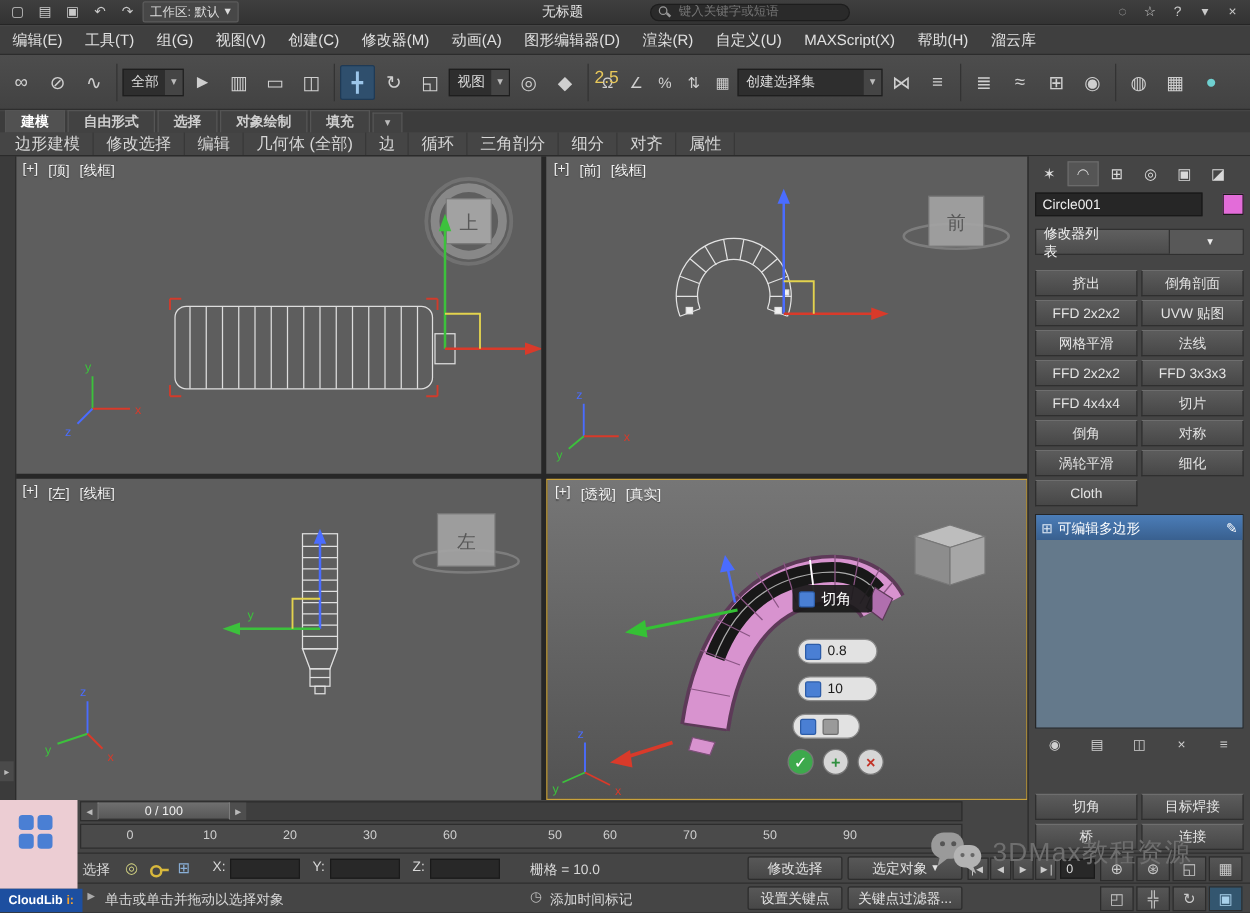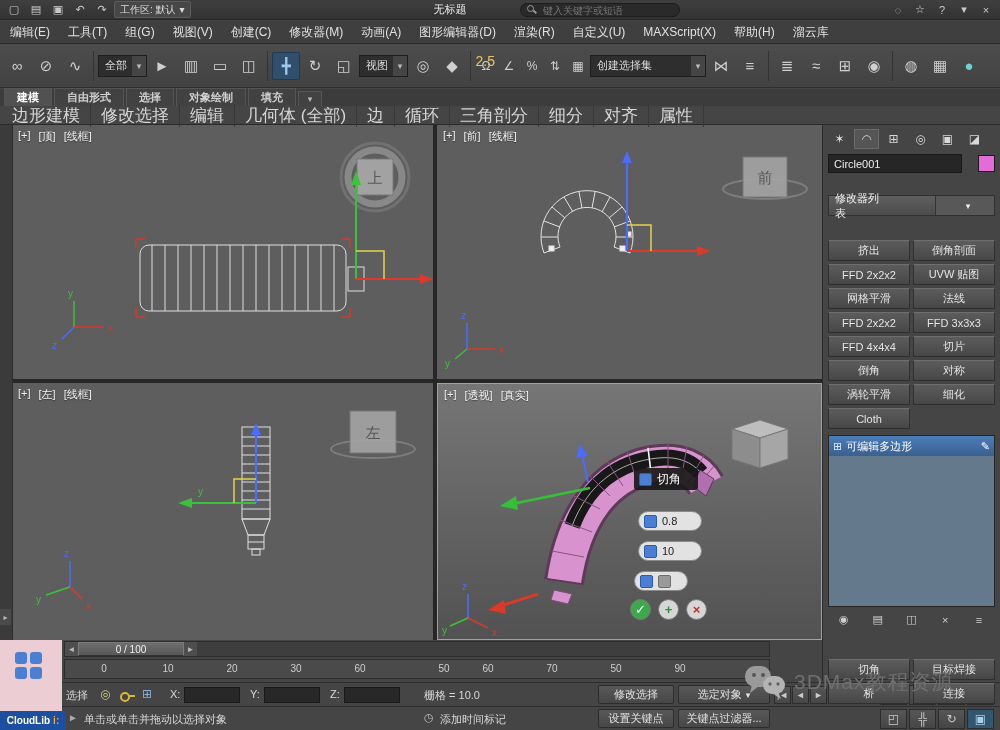--- a/index.html
+++ b/index.html
@@ -4,21 +4,21 @@
 <style>
   html,body{margin:0;padding:0;}
   body{width:1000px;height:730px;background:#3a3a3a;font-family:"Liberation Sans","DejaVu Sans",sans-serif;font-size:12px;color:#d6d6d6;overflow:hidden;}
   .app{position:relative;width:1000px;height:730px;background:#454545;overflow:hidden;}
   
   .titlebar{position:absolute;left:0;top:0;width:1000px;height:20px;background:linear-gradient(#3f3f3f,#333);border-bottom:1px solid #252525;display:flex;align-items:center;padding:0 4px;gap:2px;box-sizing:border-box;z-index:5;}
   .tbicon{width:20px;height:16px;display:flex;align-items:center;justify-content:center;font-size:11px;color:#c9c9c9;flex:0 0 auto;}
   .wsbox{display:flex;align-items:center;height:15px;background:#474747;border:1px solid #5c5c5c;border-radius:2px;padding:0 5px;font-size:10px;color:#ddd;gap:4px;flex:0 0 auto;}
   .doctitle{position:absolute;left:370px;width:160px;text-align:center;font-size:11px;color:#e4e4e4;}
   .searchbox{position:absolute;left:520px;top:3px;width:160px;height:14px;background:#2a2a2a;border:1px solid #1d1d1d;border-radius:8px;display:flex;align-items:center;padding:0 6px;gap:4px;box-sizing:border-box;}
-  .searchbox input{flex:1;background:transparent;border:none;outline:none;color:#9a9a9a;font-size:10px;font-family:Liberation Serif, serif;}
+  .searchbox input{flex:1;background:transparent;border:none;outline:none;color:#9a9a9a;font-size:10px;font-family:Liberation Mono, monospace;}
   .mag{width:10px;height:10px;position:relative;flex:0 0 auto;}
   .mag::before{content:"";position:absolute;left:0;top:0;width:5px;height:5px;border:1.5px solid #999;border-radius:50%;}
   .mag::after{content:"";position:absolute;left:6px;top:6px;width:4px;height:1.5px;background:#999;transform:rotate(45deg);}
   .titlebar .right{margin-left:auto;display:flex;gap:2px;align-items:center;}
   
   .menubar{position:absolute;left:0;top:21px;width:1000px;height:23px;background:#3f3f3f;border-bottom:1px solid #2c2c2c;display:flex;align-items:center;padding:0 10px;gap:18px;box-sizing:border-box;z-index:5;}
   .menuitem{font-size:12px;color:#e0e0e0;white-space:nowrap;cursor:default;}
   
   .toolbar{position:absolute;left:0;top:44px;width:1000px;height:44px;background:linear-gradient(#4d4d4d,#424242);border-bottom:1px solid #2e2e2e;display:flex;align-items:center;padding:0 3px;gap:1px;box-sizing:border-box;overflow:hidden;z-index:5;}
   .ticon{width:28px;height:28px;display:flex;align-items:center;justify-content:center;font-size:15px;color:#cfcfcf;border-radius:2px;flex:0 0 auto;}
@@ -27,21 +27,21 @@
   .tsep{width:1px;height:30px;background:#333;margin:0 3px;flex:0 0 auto;}
   .tdrop{height:20px;background:#2e2e2e;border:1px solid #1e1e1e;display:flex;align-items:center;font-size:11px;color:#ddd;padding-left:6px;flex:0 0 auto;}
   .tdrop .arr{width:14px;height:100%;display:flex;align-items:center;justify-content:center;background:#454545;margin-left:5px;font-size:9px;color:#bbb;}
   .snaplabel{font-size:14px;color:#e8c85a;position:absolute;top:1px;right:2px;}
   
   .ribbontabs{position:absolute;left:0;top:89px;width:1000px;height:17px;background:#3c3c3c;display:flex;align-items:flex-end;padding:0 4px;gap:2px;box-sizing:border-box;z-index:5;}
   .rtab{padding:1px 12px;font-size:11px;color:#cfcfcf;background:#424242;border:1px solid #555;border-bottom:none;font-weight:bold;}
   .rtab.active{background:#515151;color:#fff;}
   .rtabdrop{width:22px;text-align:center;font-size:9px;color:#bbb;background:#424242;border:1px solid #555;border-bottom:none;padding:2px 0;}
   .ribbonrow{position:absolute;left:0;top:106px;width:1000px;height:19px;background:#454545;border-bottom:1px solid #2b2b2b;display:flex;align-items:center;padding:0 2px;box-sizing:border-box;z-index:5;}
-  .rpanel{font-size:17px;color:#d6d6d6;padding:0 10px;border-right:1px solid #383838;white-space:nowrap;}
+  .rpanel{font-size:13px;color:#d6d6d6;padding:0 10px;border-right:1px solid #383838;white-space:nowrap;}
   
   .leftstrip{position:absolute;left:0;top:125px;width:12px;height:515px;background:#3b3b3b;border-right:1px solid #2d2d2d;z-index:4;}
   .leftstrip .expand{position:absolute;left:0;top:484px;width:11px;height:16px;background:#4a4a4a;color:#bbb;font-size:8px;display:flex;align-items:center;justify-content:center;}
   
   .viewports{position:absolute;left:12px;top:125px;width:810px;height:515px;background:#272727;z-index:3;}
   .vp{position:absolute;background:#5e5e5e;overflow:hidden;}
   .vp.persp{background:linear-gradient(#767676,#525252);border:1px solid #c9a23c;box-sizing:border-box;}
   .vplabel{position:absolute;left:6px;top:4px;font-size:11px;color:#f2f2f2;display:flex;gap:8px;z-index:2;text-shadow:0 1px 1px rgba(0,0,0,.4);}
   .vpsvg{position:absolute;left:0;top:0;}
   
@@ -55,21 +55,21 @@
   .cbtn.plus{background:#d6d6d6;color:#2f8f3f;}
   .cbtn.cancel{background:#d6d6d6;color:#c23327;}
   
   .cmdpanel{position:absolute;left:822px;top:125px;width:178px;height:556px;background:#454545;border-left:1px solid #2b2b2b;box-sizing:border-box;z-index:6;}
   .ctabs{display:flex;align-items:center;height:26px;padding:2px 4px 0;gap:2px;box-sizing:border-box;}
   .ctab{width:25px;height:20px;display:flex;align-items:center;justify-content:center;font-size:12px;color:#d9d9d9;}
   .ctab.active{background:#555;border:1px solid #6b6b6b;box-sizing:border-box;}
   .namerow{display:flex;align-items:center;padding:3px 5px;gap:16px;}
   .namefield{flex:1;height:17px;background:#262626;border:1px solid #191919;color:#eee;font-size:11px;display:flex;align-items:center;padding-left:5px;}
   .swatch{width:15px;height:15px;border:1px solid #1c1c1c;}
-  .modlist{display:flex;align-items:center;height:19px;margin:19px 5px;background:linear-gradient(#5f5f5f,#4c4c4c);border:1px solid #303030;font-size:11px;color:#eee;gap:48px;}
+  .modlist{display:flex;align-items:center;height:19px;margin:7px 5px;background:linear-gradient(#5f5f5f,#4c4c4c);border:1px solid #303030;font-size:11px;color:#eee;gap:48px;}
   .modlist span{flex:1;padding-left:6px;}
   .modlist .arr{width:16px;height:100%;background:#585858;border-left:1px solid #333;display:flex;align-items:center;justify-content:center;font-size:9px;}
   .modgrid{display:grid;grid-template-columns:1fr 1fr;gap:3px;padding:5px 5px 4px;}
   .pbtn{height:19px;background:linear-gradient(#5c5c5c,#474747);border:1px solid #2f2f2f;border-top-color:#6e6e6e;color:#e3e3e3;font-size:11px;display:flex;align-items:center;justify-content:center;white-space:nowrap;overflow:hidden;}
   .stack{margin:2px 5px;height:172px;background:#64798b;border:1px solid #262626;box-sizing:border-box;}
   .stackrow{height:20px;background:linear-gradient(#4b7db8,#39608f);display:flex;align-items:center;padding:0 4px;gap:4px;color:#fff;font-size:11px;}
   .stackrow .plusbox{font-size:11px;color:#dfe9f4;}
   .stackrow .grow{flex:1;}
   .stacktools{display:flex;justify-content:space-around;align-items:center;height:21px;padding:0 4px;}
   .stool{width:22px;height:17px;display:flex;align-items:center;justify-content:center;font-size:11px;color:#cfcfcf;}

